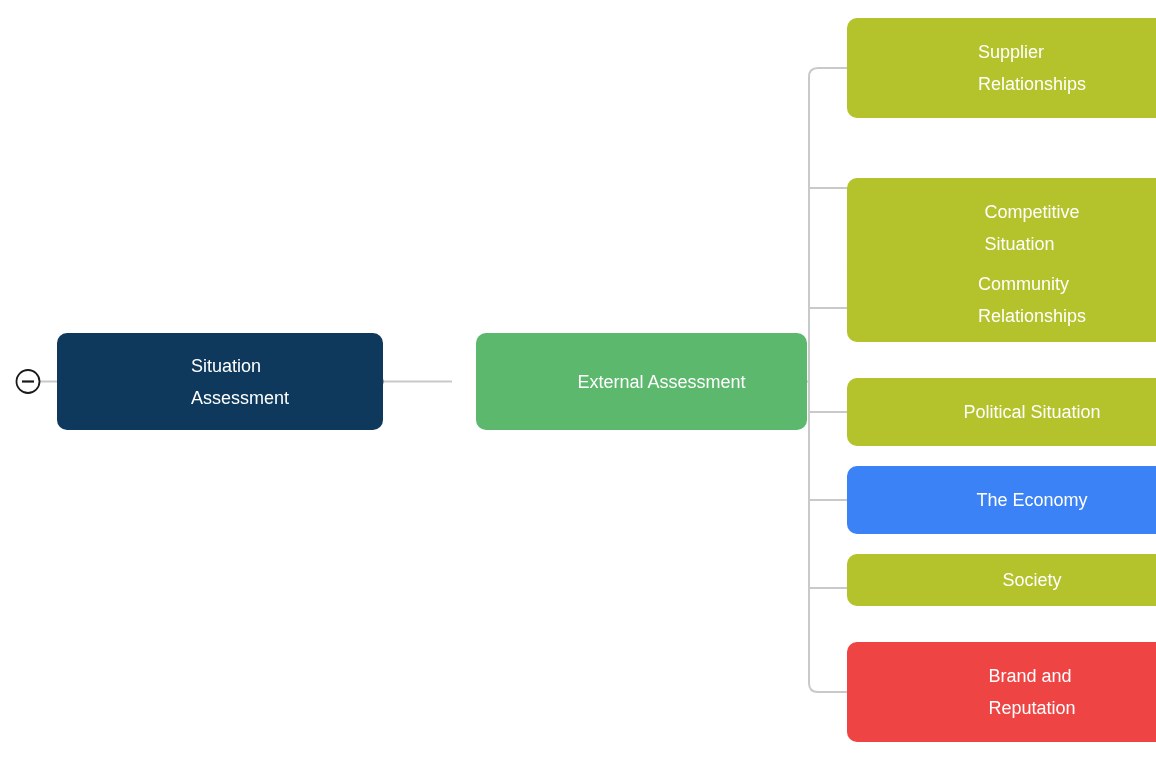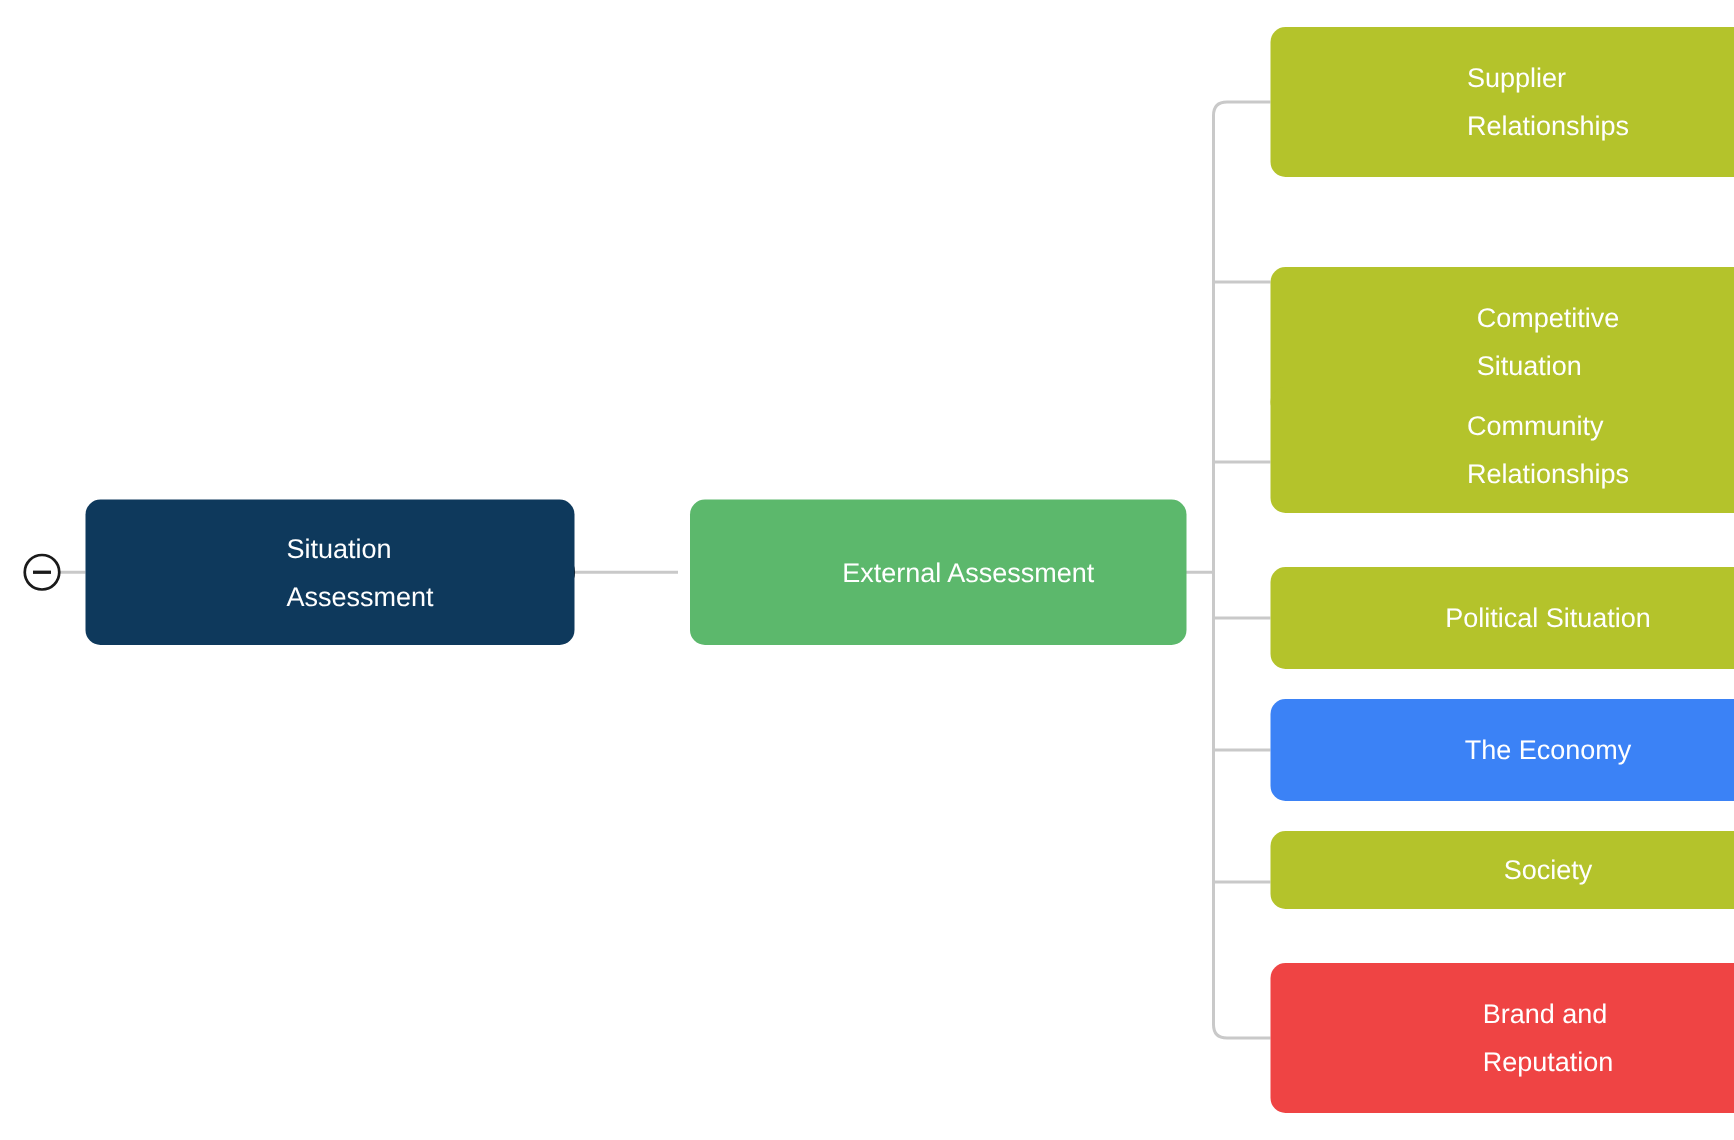--- a/index.html
+++ b/index.html
@@ -50,21 +50,21 @@
     border-radius: 10px;
     white-space: pre-line;
     cursor: default;
     user-select: none;
     padding-left: 40px;
   }
   .node .label {
     white-space: pre-line;
   }
   .root   { left: 57px;  top: 333px; width: 286px; height: 97px;  background: #0e395c; }
-  .branch { left: 460px; top: 333px; width: 291px; height: 97px;  background: #5cb86c; }
+  .branch { left: 476px; top: 333px; width: 291px; height: 97px;  background: #5cb86c; }
   .child  { left: 847px; width: 290px; background: #b4c32b; }
   .c0 { top: 18px;  height: 100px; }
   .c1 { top: 138px; height: 100px; margin-top: 40px; }
   .c2 { top: 258px; height: 84px; }
   .c3 { top: 378px; height: 68px; }
   .c4 { top: 466px; height: 68px; }
   .c5 { top: 554px; height: 52px; }
   .c6 { top: 642px; height: 100px; }
 </style>
 </head>

